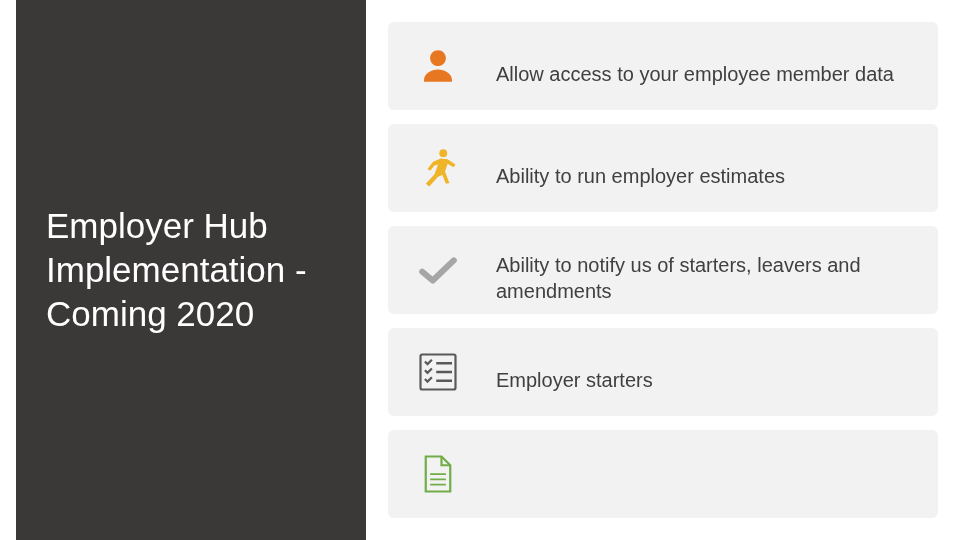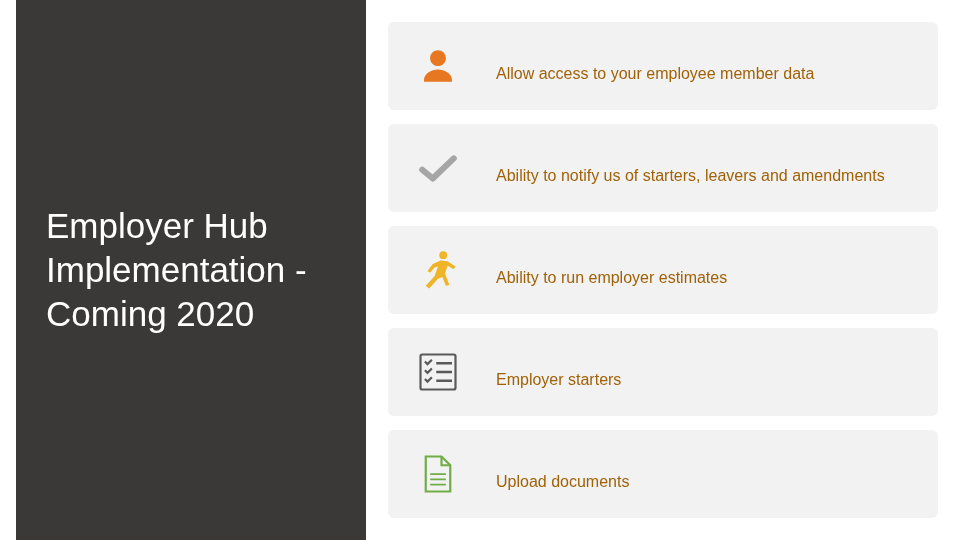--- a/index.html
+++ b/index.html
@@ -48,22 +48,22 @@
     width: 48px;
     height: 48px;
     flex: 0 0 48px;
     display: flex;
     align-items: center;
     justify-content: center;
     margin-right: 34px;
   }
   .icon svg { width: 42px; height: 42px; display: block; }
   .feature-text {
-    color: #a16207;
-    font-size: 16px;
+    color: #404040;
+    font-size: 20px;
     line-height: 1.3;
     margin-top: 16px;
   }
 </style>
 </head>
 <body>
 
 <div class="left-panel">
   <h1 class="title">Employer Hub Implementation - Coming 2020</h1>
 </div>
@@ -75,36 +75,36 @@
       <svg viewBox="0 0 48 48">
         <path d="M24 6c5 0 9 4 9 9s-4 9-9 9-9-4-9-9 4-9 9-9zM8 40c0-7 8-12 16-12s16 5 16 12v2H8v-2z" fill="#E87722"></path>
       </svg>
     </span>
     <span class="feature-text">Allow access to your employee member data</span>
   </div>
 
   <div class="feature-card">
     <span class="icon">
       <svg viewBox="0 0 48 48">
-        <path fill="none" stroke-width="7" stroke-linecap="round" stroke-linejoin="round" d="M6 26 L18 36 L42 13" stroke="#A6A6A6"></path>
-      </svg>
-    </span>
-    <span class="feature-text">Ability to notify us of starters, leavers and amendments</span>
-  </div>
-
-  <div class="feature-card">
-    <span class="icon">
-      <svg viewBox="0 0 48 48">
         <g fill="#F0B429">
           <circle cx="30" cy="7" r="4.5"></circle>
           <path d="M27 13l-9 4-6 8 3 2 5-6 4-1-4 11-10 11 4 3 10-11 5-2 4 10 4-1-5-13 3-9 7 4 2-3-9-6-8-1z"></path>
         </g>
       </svg>
     </span>
     <span class="feature-text">Ability to run employer estimates</span>
+  </div>
+
+  <div class="feature-card">
+    <span class="icon">
+      <svg viewBox="0 0 48 48">
+        <path fill="none" stroke-width="7" stroke-linecap="round" stroke-linejoin="round" d="M6 26 L18 36 L42 13" stroke="#A6A6A6"></path>
+      </svg>
+    </span>
+    <span class="feature-text">Ability to notify us of starters, leavers and amendments</span>
   </div>
 
   <div class="feature-card">
     <span class="icon">
       <svg viewBox="0 0 48 48">
         <g fill="none" stroke-width="2.5" stroke="#595959">
           <rect x="4" y="4" width="40" height="40" rx="2"></rect>
           <path d="M9 12l3 3 5-5 M9 22l3 3 5-5 M9 32l3 3 5-5"></path>
           <path stroke-width="3" d="M22 14h18 M22 24h18 M22 34h18"></path>
         </g>
@@ -116,16 +116,15 @@
   <div class="feature-card">
     <span class="icon">
       <svg viewBox="0 0 48 48">
         <g fill="none" stroke-width="2.5" stroke="#70AD47">
           <path d="M10 4h18l10 10v30H10z"></path>
           <path d="M28 4v10h10"></path>
           <path stroke-width="2" d="M15 24h18 M15 30h18 M15 36h18"></path>
         </g>
       </svg>
     </span>
-    <span class="feature-text">Upload documents</span>
   </div>
 
 </div>
 
 </body></html>

